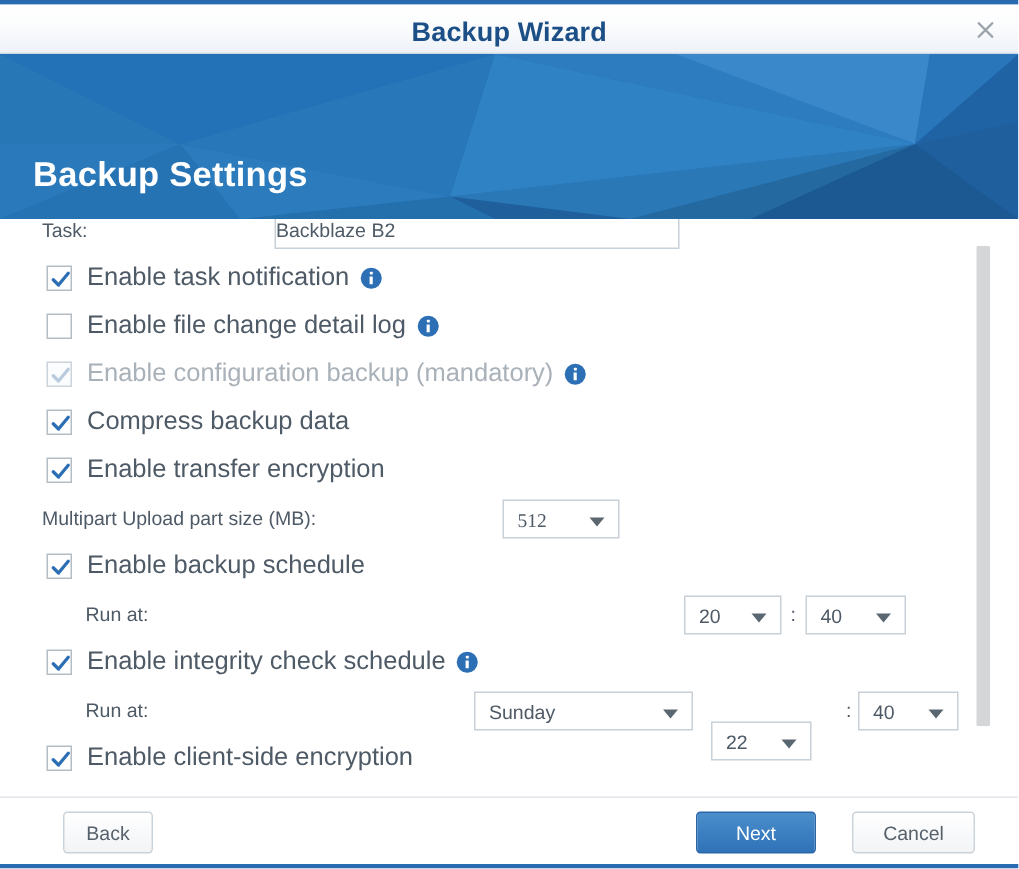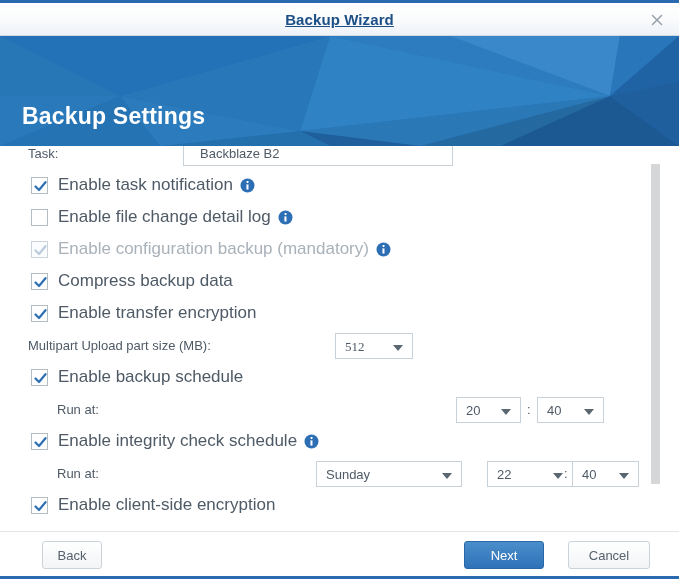--- a/index.html
+++ b/index.html
@@ -29,25 +29,24 @@
     position: relative;
     height: 32px;
     background: linear-gradient(to bottom, #ffffff 0%, #fbfcfd 45%, #eef2f7 100%);
     border-bottom: 1px solid #cfd9e4;
   }
   .titlebar-text {
     position: absolute;
     left: 0; right: 0;
     top: 8px;
     text-align: center;
-    font-size: 15px;
+    font-size: 18px;
     font-weight: bold;
     color: #1b4f86;
     letter-spacing: .1px;
-    text-decoration: underline;
   }
   .close-btn {
     position: absolute;
     right: 12px;
     top: 7px;
     width: 20px;
     height: 20px;
     cursor: pointer;
     color: #9aa3ac;
   }
@@ -154,21 +153,21 @@
     left: 183px;
     top: 2px;
     width: 270px;
     height: 26px;
     box-sizing: border-box;
     border: 1px solid #c8d0d8;
     background: #ffffff;
     font-family: "Liberation Sans", sans-serif;
     font-size: 13px;
     color: #4e5a66;
-    padding: 0 16px;
+    padding: 0 0;
     outline: none;
   }
 
   
   .sel {
     position: absolute;
     top: 3px;
     height: 26px;
     box-sizing: border-box;
     border: 1px solid #c8d0d8;
@@ -408,21 +407,21 @@
           </span>
         </div>
       </div>
 
       <div class="row">
         <span class="label indent">Run at:</span>
         <div class="sel" style="left:316px;width:146px;">
           <span class="selval">Sunday</span>
           <span class="arrow"></span>
         </div>
-        <div class="sel" style="left:487px;width:86px;">
+        <div class="sel" style="left:474px;width:67px;margin-top:20px;">
           <span class="selval">22</span>
           <span class="arrow"></span>
         </div>
         <span class="colon" style="left:564px;">:</span>
         <div class="sel" style="left:572px;width:67px;">
           <span class="selval">40</span>
           <span class="arrow"></span>
         </div>
       </div>
 

